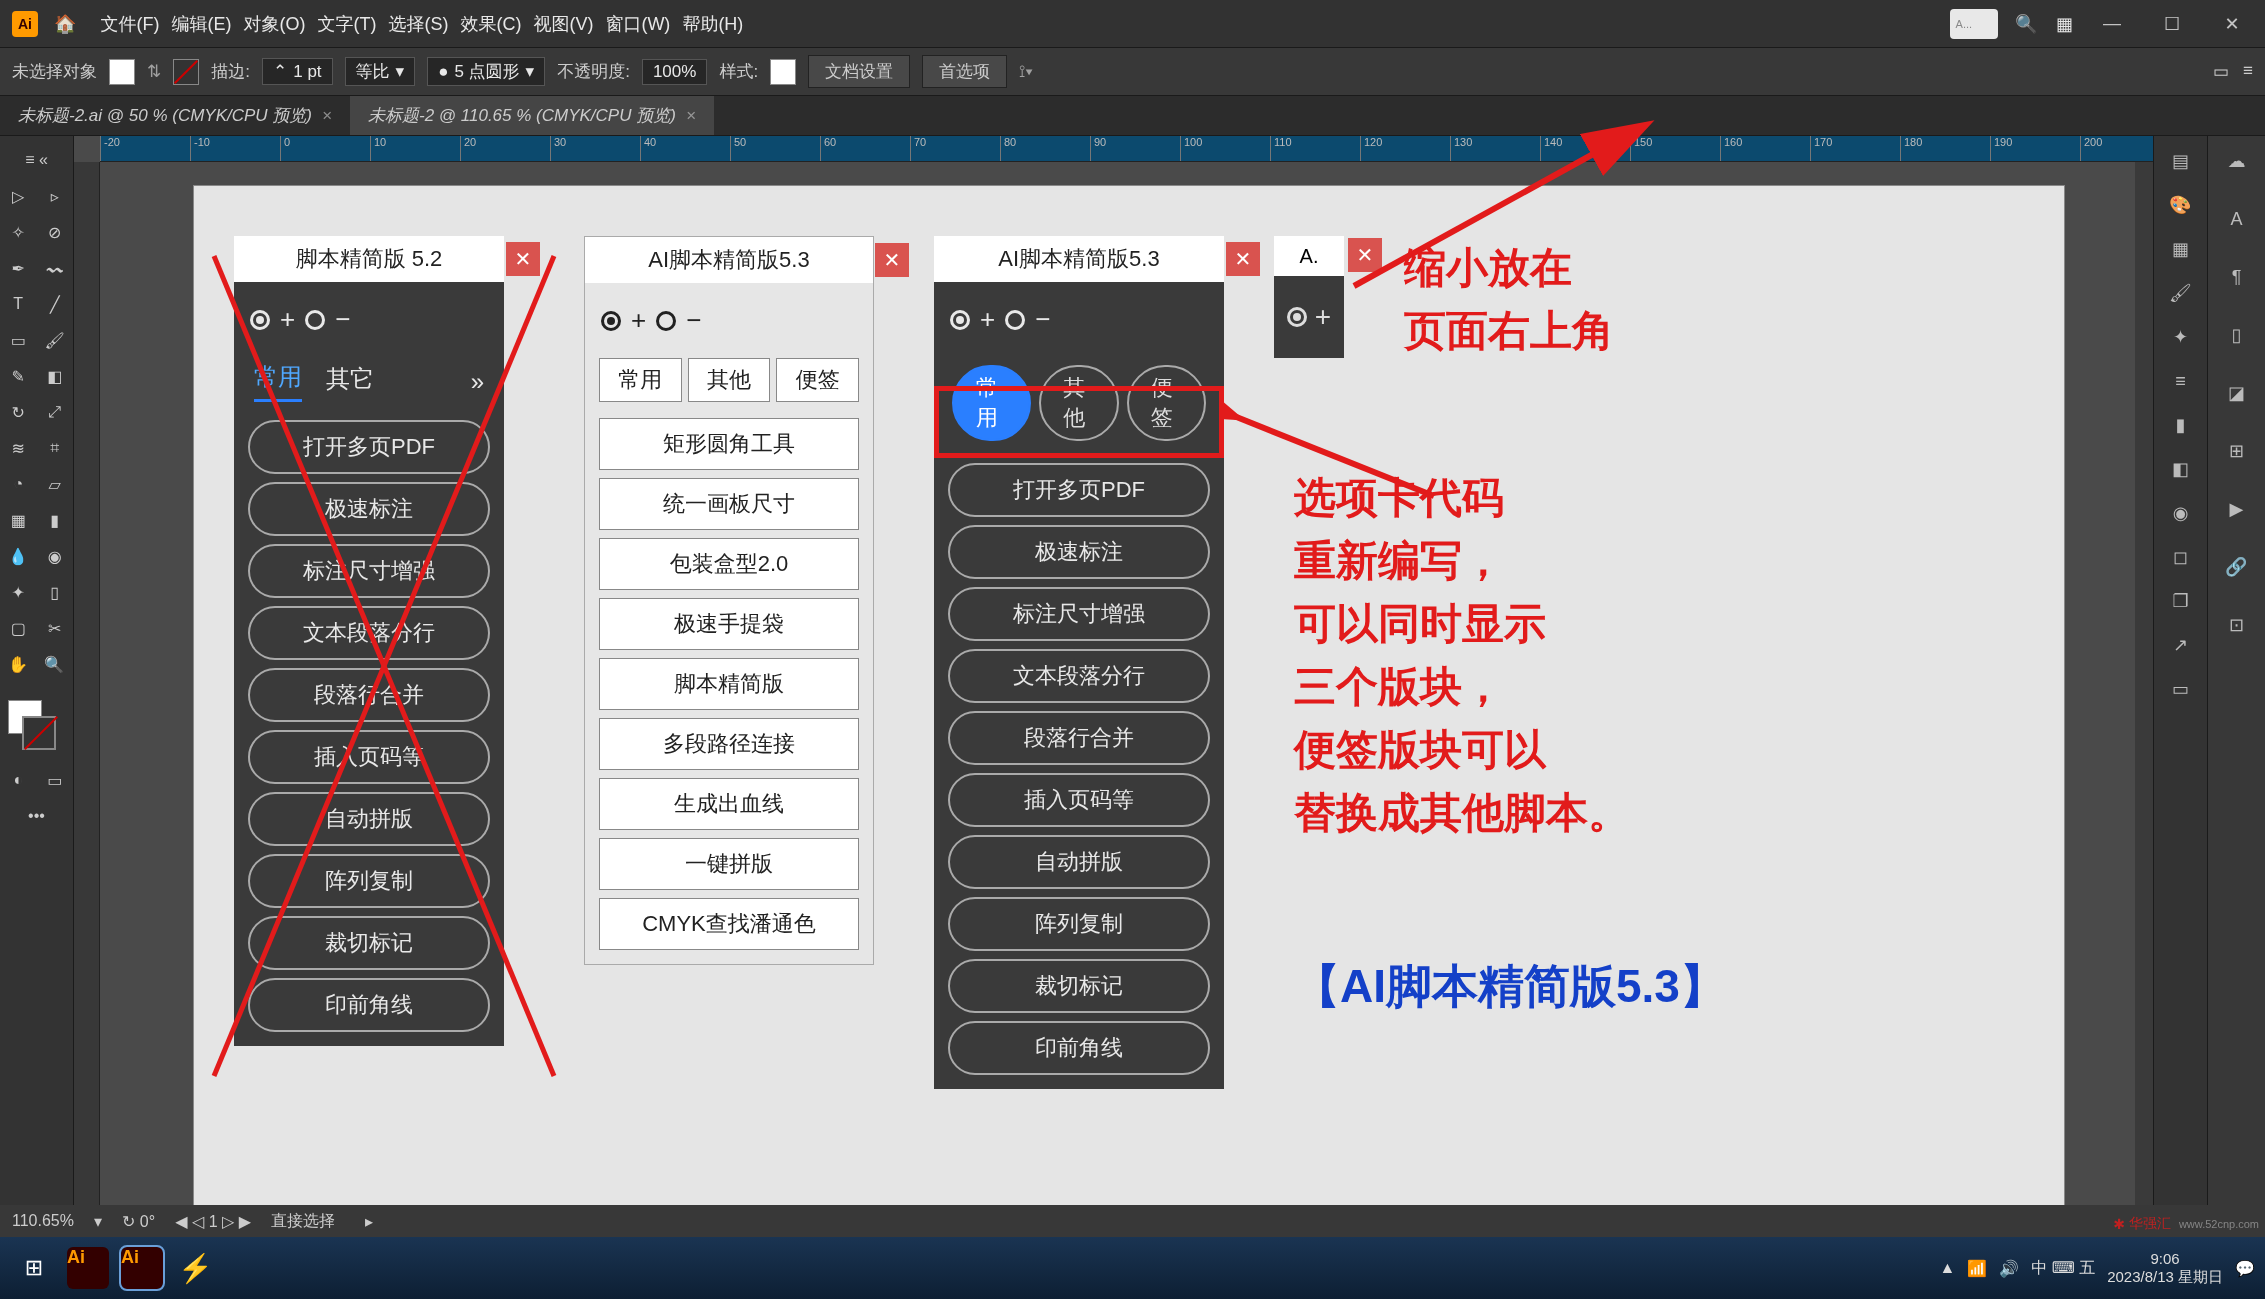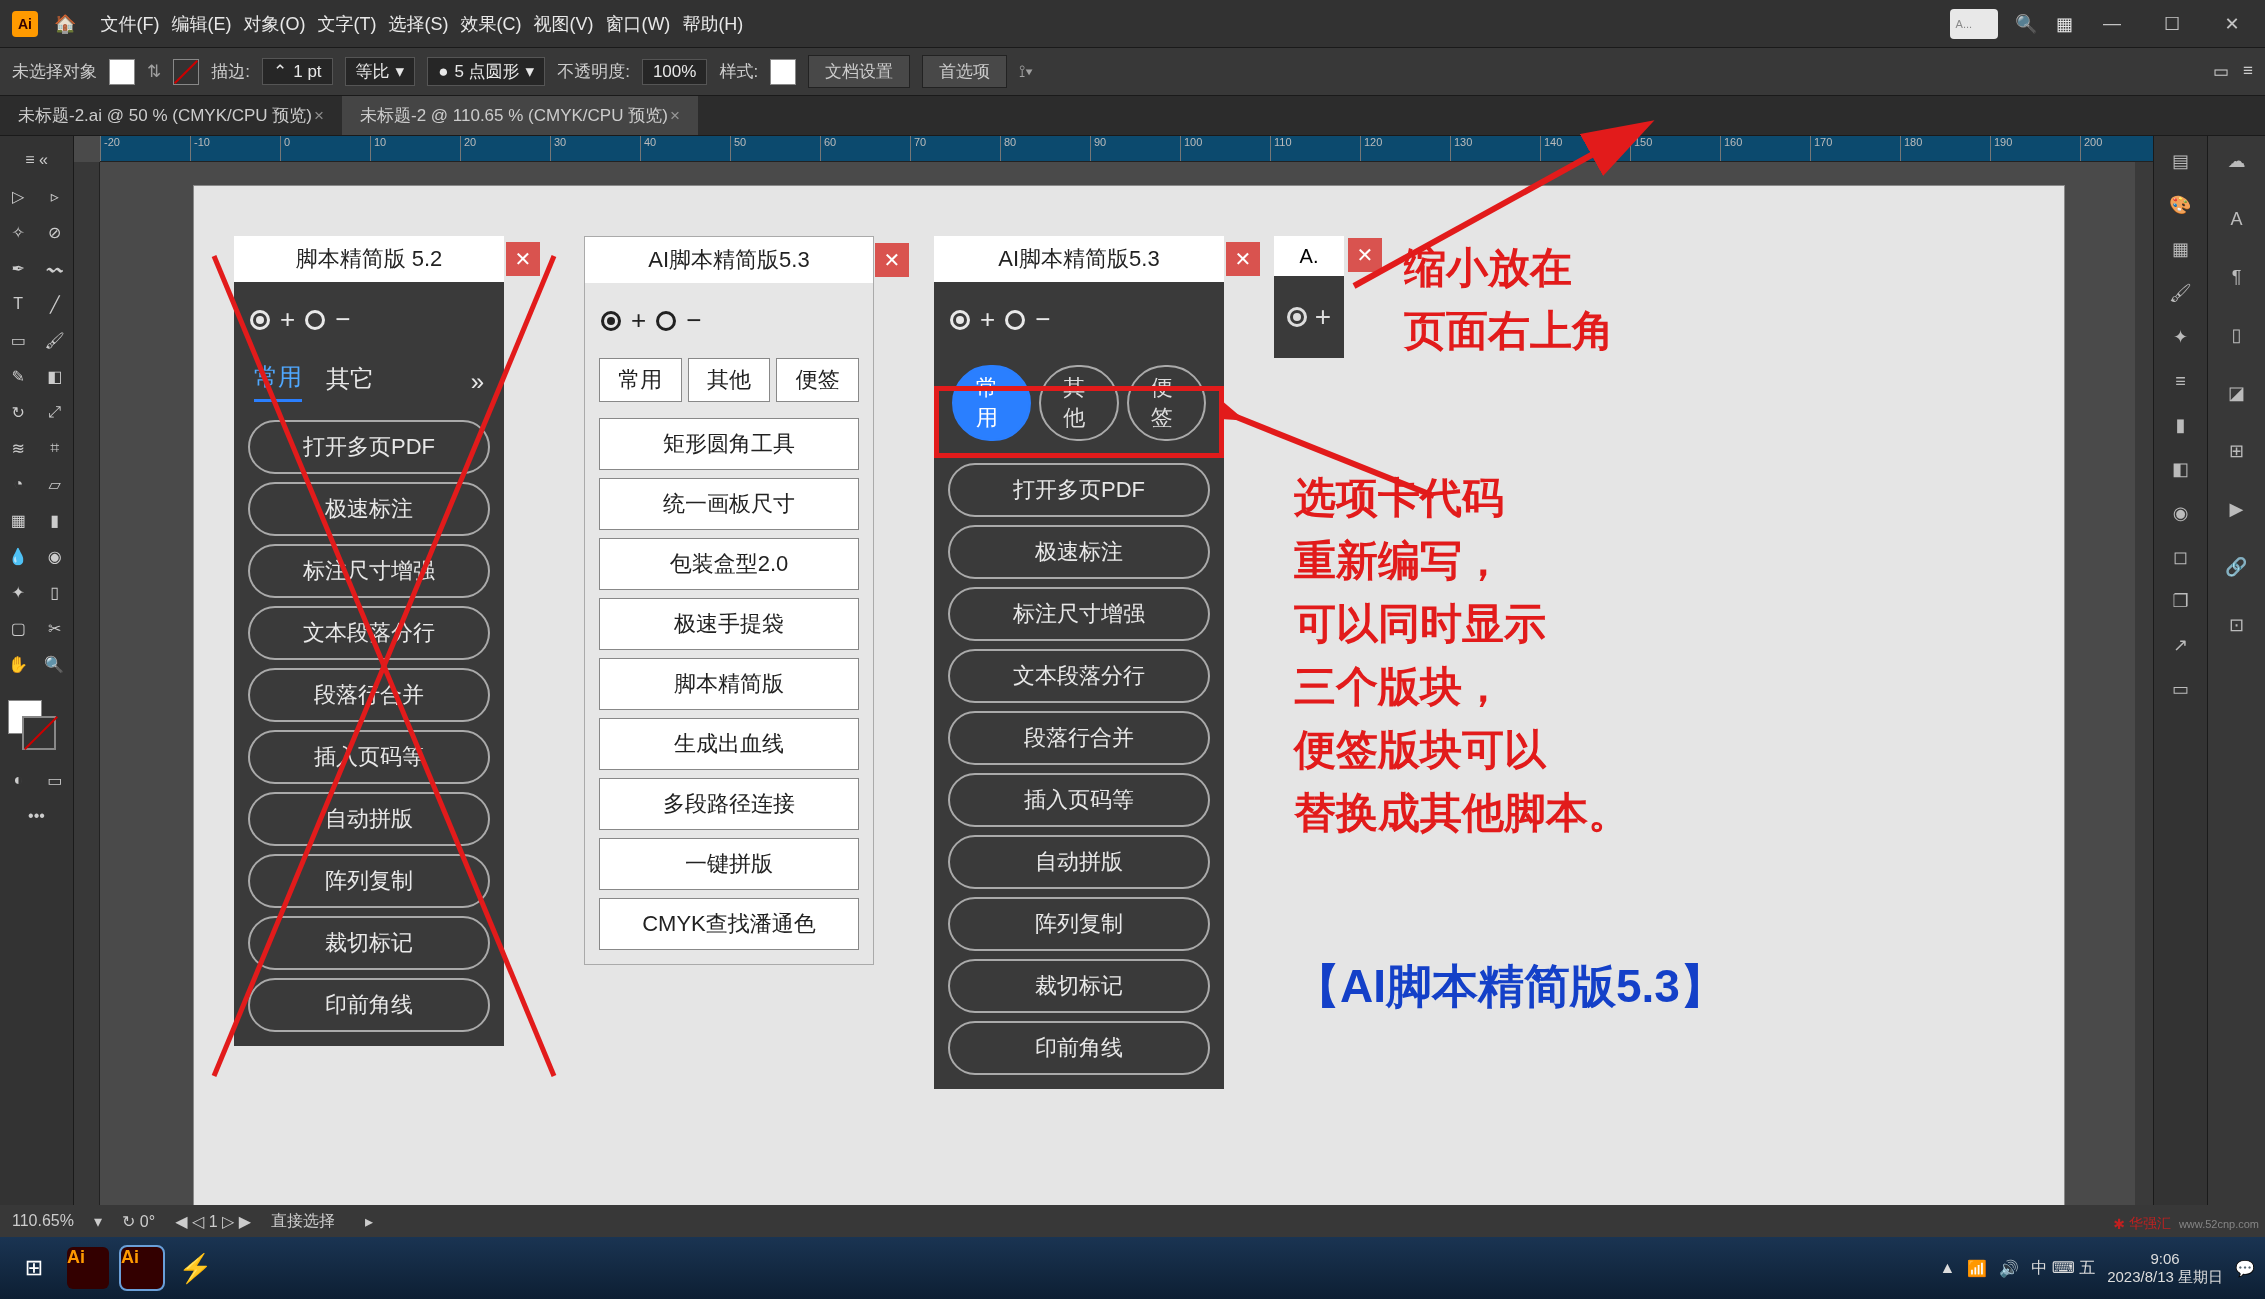--- a/index.html
+++ b/index.html
@@ -57,21 +57,21 @@
 
 .tabbar {
   background: #2c2c2c;
   height: 40px;
   display: flex;
   align-items: center;
   color: #ccc;
   font-size: 17px;
   border-bottom: 1px solid #1a1a1a;
 }
-.doc-tab { padding: 0 18px; height: 100%; display: flex; align-items: center; gap: 2px; }
+.doc-tab { padding: 0 18px; height: 100%; display: flex; align-items: center; gap: 10px; font-style: italic; }
 .doc-tab.active { background: #454545; }
 .doc-tab .x { opacity: 0.6; }
 
 .workspace {
   position: absolute;
   top: 136px; left: 0; right: 0; bottom: 40px;
   display: flex;
 }
 .toolbox {
   width: 74px;
@@ -400,22 +400,22 @@
           <div style="display:flex;gap:6px;margin-bottom:8px">
             <span class="sq-btn" style="flex:1;padding:6px 4px">常用</span>
             <span class="sq-btn" style="flex:1;padding:6px 4px">其他</span>
             <span class="sq-btn" style="flex:1;padding:6px 4px">便签</span>
           </div>
           <div class="sq-btn">矩形圆角工具</div>
           <div class="sq-btn">统一画板尺寸</div>
           <div class="sq-btn">包装盒型2.0</div>
           <div class="sq-btn">极速手提袋</div>
           <div class="sq-btn">脚本精简版</div>
+          <div class="sq-btn">多段路径连接</div>
           <div class="sq-btn">生成出血线</div>
-          <div class="sq-btn">多段路径连接</div>
           <div class="sq-btn">一键拼版</div>
           <div class="sq-btn">CMYK查找潘通色</div>
         </div>
       </div>
 
       <div class="script-panel" style="left:740px;top:50px;width:290px">
         <div class="sp-title" style="background:#fff;color:#222">
             <span>AI脚本精简版5.3</span>
           <div class="sp-close">✕</div>
         </div>

